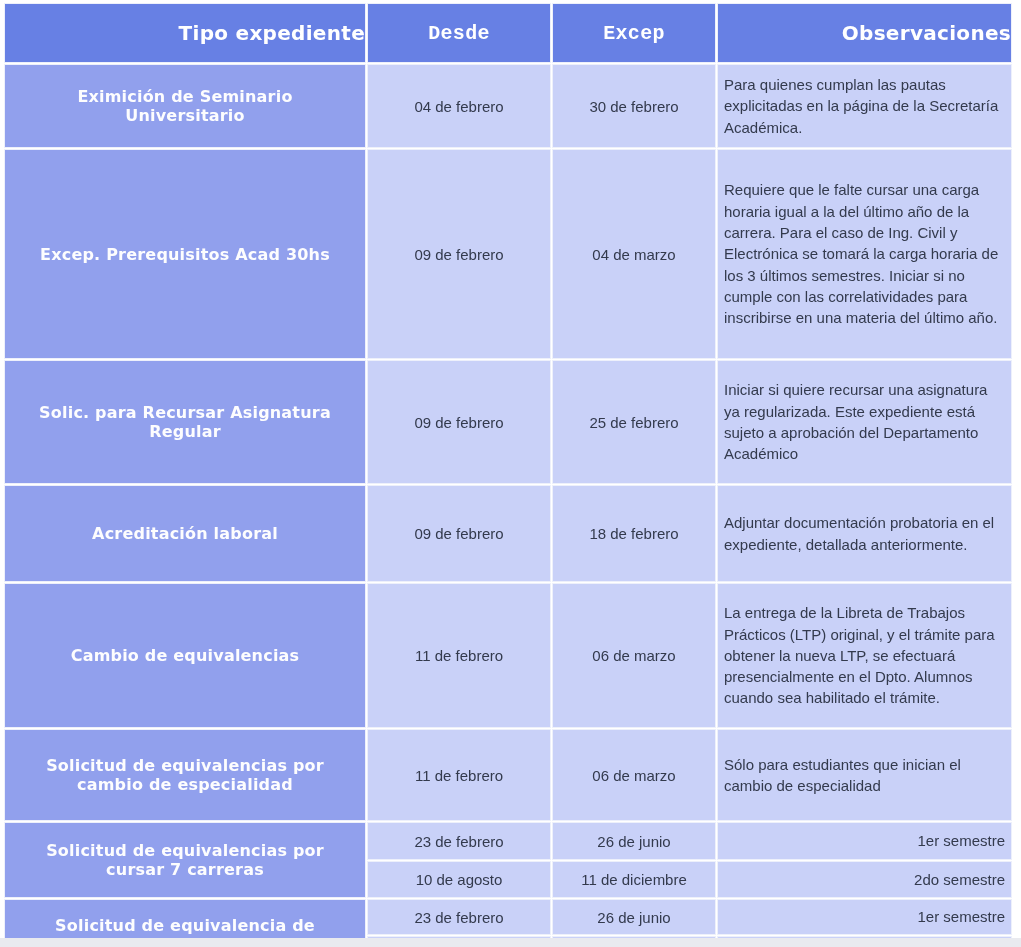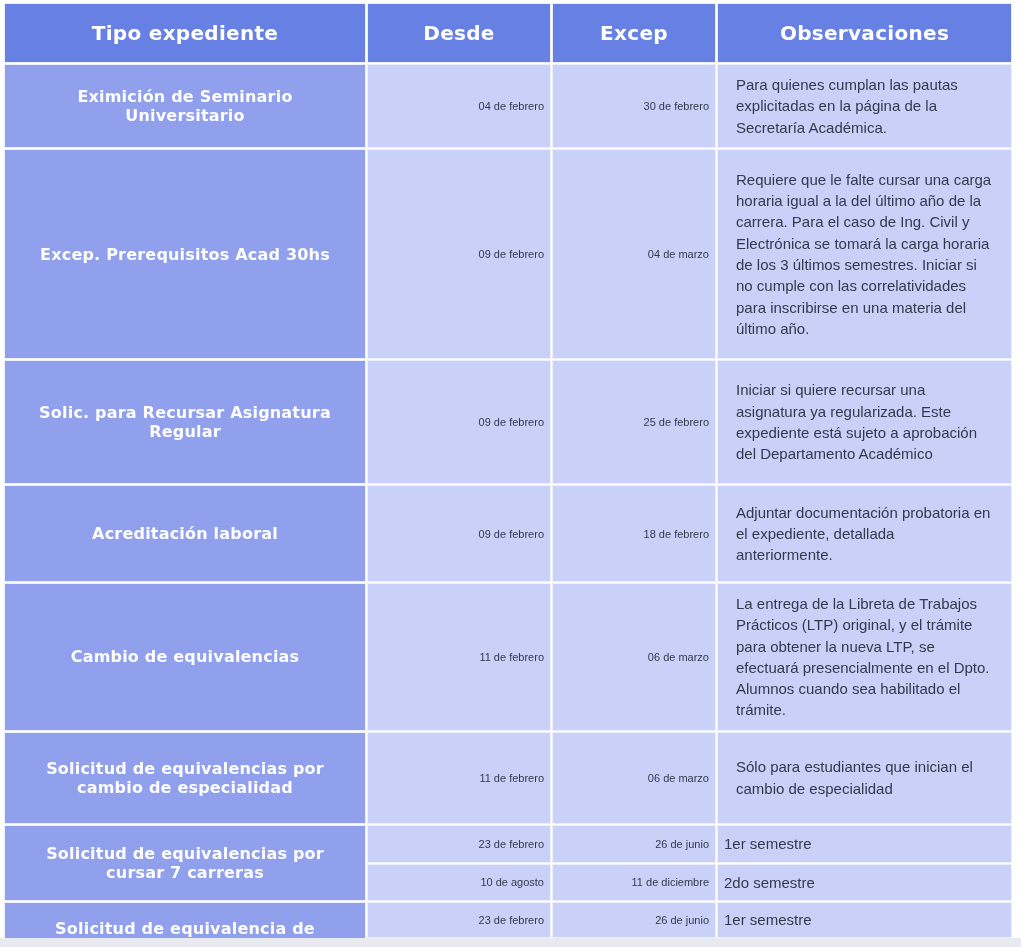--- a/index.html
+++ b/index.html
@@ -43,49 +43,49 @@
   }
   th {
     background: var(--header-bg);
     color: var(--header-text);
     font-weight: bold;
     font-size: 20px;
     letter-spacing: 0.3px;
     height: 58px;
     font-family: "DejaVu Sans", "Liberation Sans", sans-serif;
   }
-  th.al-left { text-align: center; }
-  th.al-center { text-align: center; }
+  th.al-left { text-align: right; }
+  th.al-center { text-align: center; font-family: Liberation Mono, monospace; }
   td.label-cell {
     background: var(--label-bg);
     color: var(--label-text);
     font-weight: bold;
     font-size: 16px;
     text-align: center;
     padding: 6px 18px;
     letter-spacing: 0.2px;
     font-family: "DejaVu Sans", "Liberation Sans", sans-serif;
     margin-top: 16px;
   }
   td.date-cell {
     background: var(--cell-bg);
     color: var(--cell-text);
-    font-size: 11px;
-    text-align: right;
+    font-size: 15px;
+    text-align: center;
     padding: 4px 6px;
   }
   td.obs-cell {
     background: var(--cell-bg);
     color: var(--cell-text);
     font-size: 15px;
     line-height: 1.42;
-    padding: 9px 18px;
+    padding: 9px 6px;
   }
   td.obs-cell.al-left { text-align: left; }
-  td.obs-cell.al-center { text-align: left; padding: 4px 6px; }
+  td.obs-cell.al-center { text-align: right; padding: 4px 6px; }
   .bottom-strip {
     position: absolute;
     left: 0;
     bottom: 0;
     width: 100%;
     height: 9px;
     background: var(--bottom-strip);
   }
 </style>
 </head>

